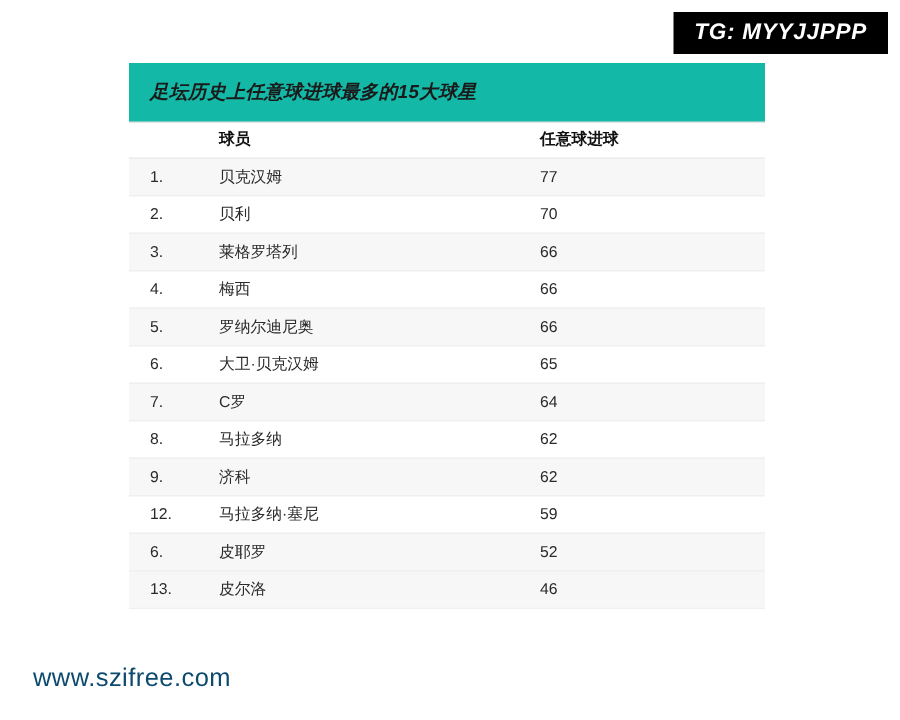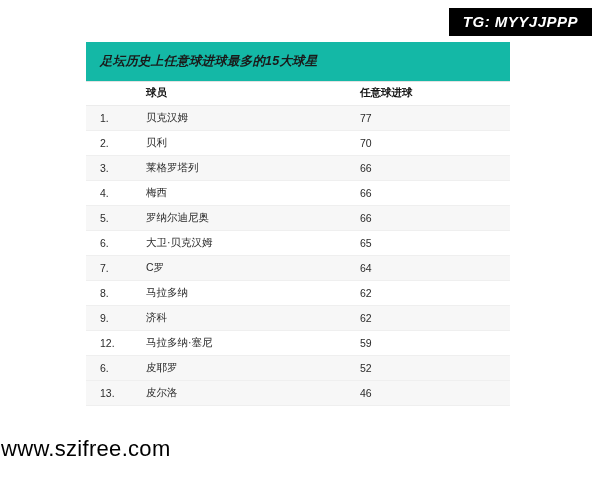--- a/index.html
+++ b/index.html
@@ -25,23 +25,23 @@
     font-weight: bold;
     letter-spacing: 0.5px;
     padding: 6px 14px 7px 14px;
     line-height: 1;
     z-index: 5;
     font-style: italic;
   }
   
   .site-watermark {
     position: absolute;
-    left: 1px; bottom: 18px;
-    color: #000000;
-    font-size: 22px;
+    left: 22px; bottom: 18px;
+    color: #0c4a6e;
+    font-size: 17px;
     letter-spacing: 0.3px;
     z-index: 5;
     text-shadow: 0 1px 0 rgba(255,255,255,0.6);
   }
   .card {
     position: absolute;
     left: 86px; top: 42px;
     width: 424px;
     background: #ffffff;
   }

